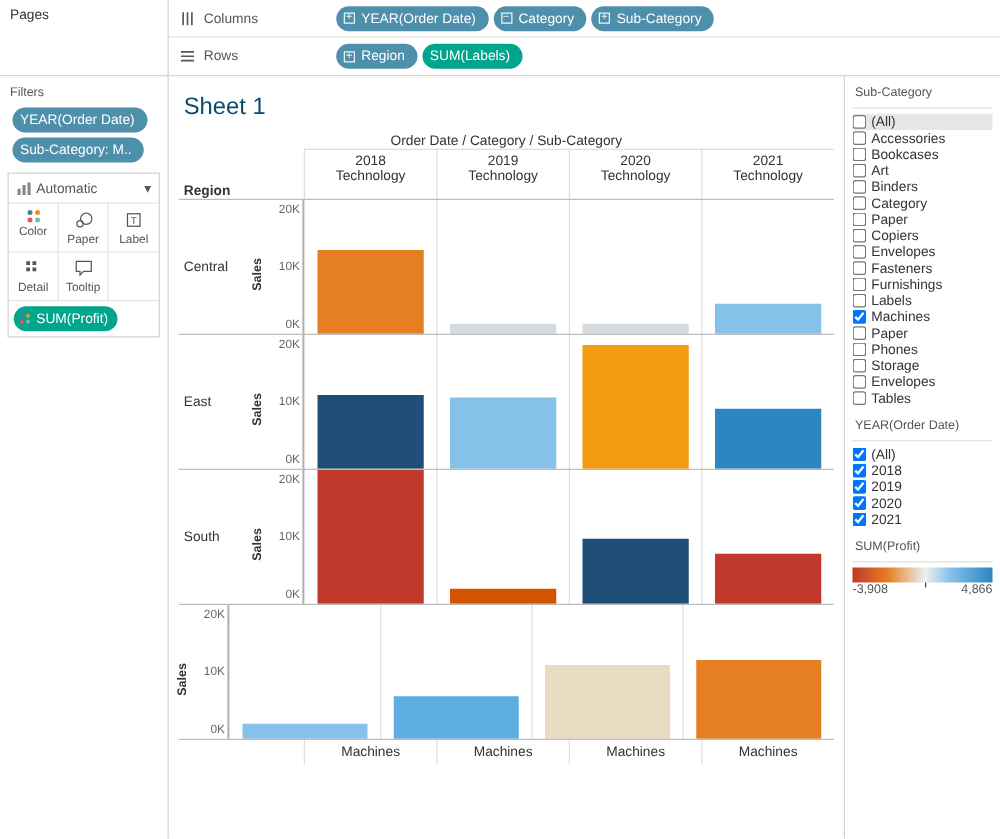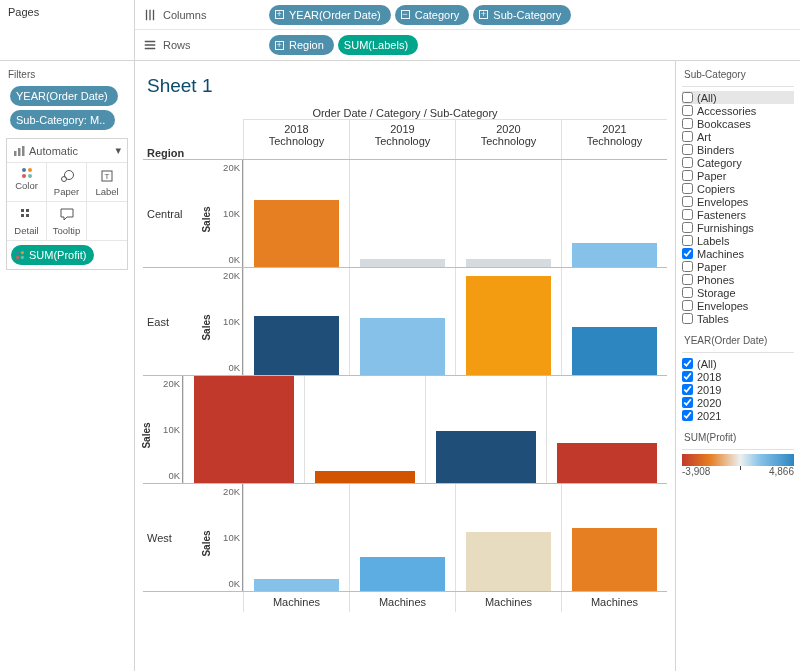--- a/index.html
+++ b/index.html
@@ -253,20 +253,21 @@
             </div>
             <div class="bar-cell">
               <div class="bar" style="height: 92.5926%; background: rgb(243, 156, 18);"></div>
             </div>
             <div class="bar-cell">
               <div class="bar" style="height: 44.4444%; background: rgb(46, 134, 193);"></div>
             </div>
           </div>
         </div>
         <div class="chart-row bar-row-h">
+          <div class="row-label">South</div>
           <div class="axis-col">
             <div class="axis-title">Sales</div>
             <div class="ticks">
               <span>0K</span>
               <span>10K</span>
               <span>20K</span>
             </div>
           </div>
           <div class="bars-area">
             <div class="bar-cell">
@@ -277,21 +278,20 @@
             </div>
             <div class="bar-cell">
               <div class="bar" style="height: 48.1481%; background: rgb(31, 78, 121);"></div>
             </div>
             <div class="bar-cell">
               <div class="bar" style="height: 37.037%; background: rgb(192, 57, 43);"></div>
             </div>
           </div>
         </div>
         <div class="chart-row bar-row-h">
-          <div class="row-label">West</div>
           <div class="axis-col">
             <div class="axis-title">Sales</div>
             <div class="ticks">
               <span>0K</span>
               <span>10K</span>
               <span>20K</span>
             </div>
           </div>
           <div class="bars-area">
             <div class="bar-cell">

